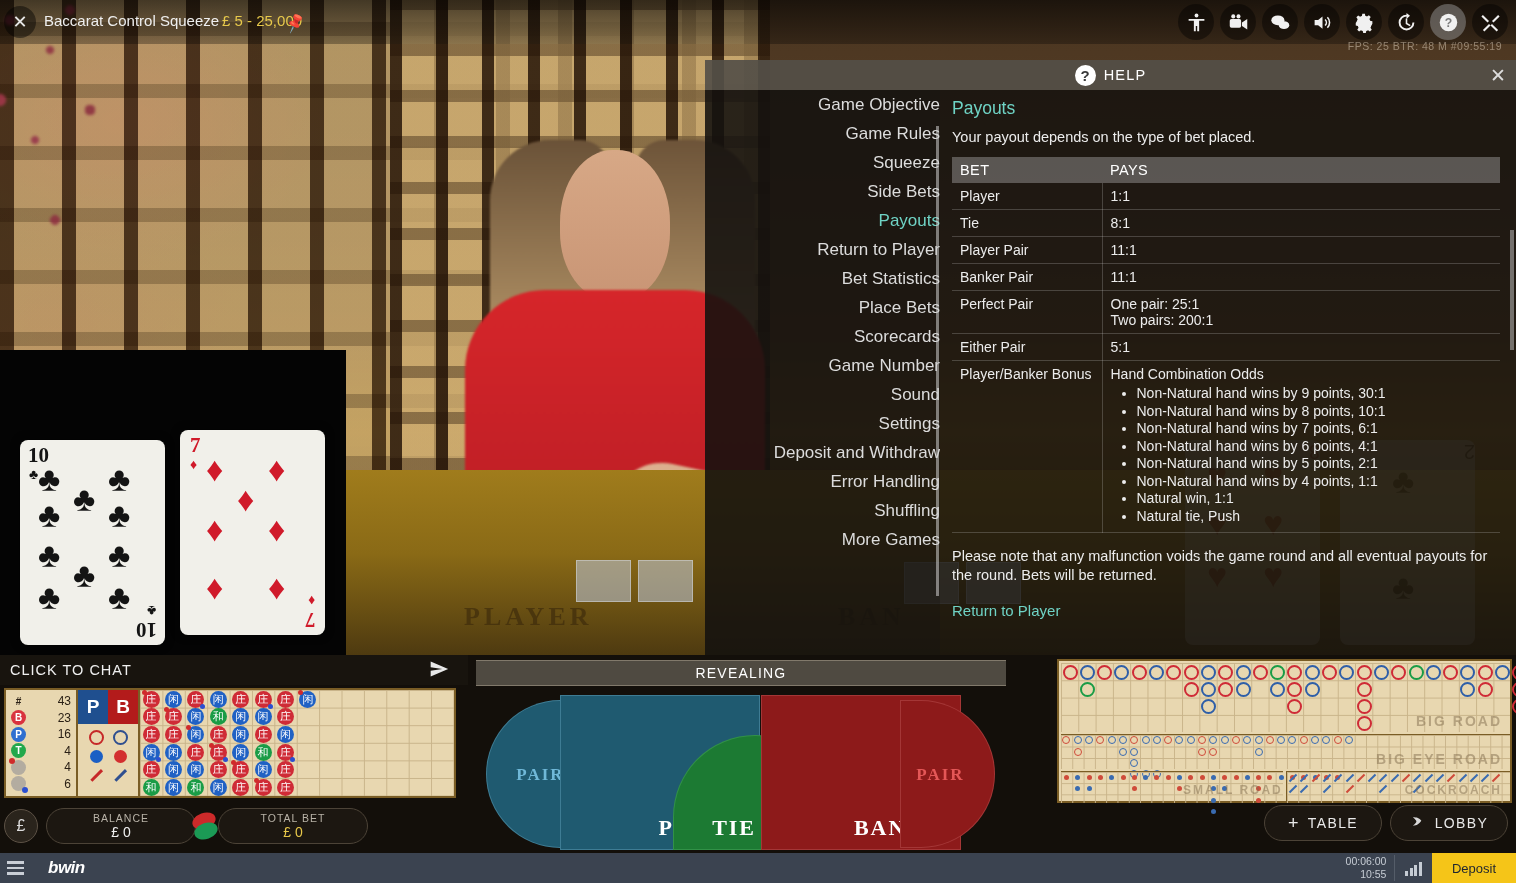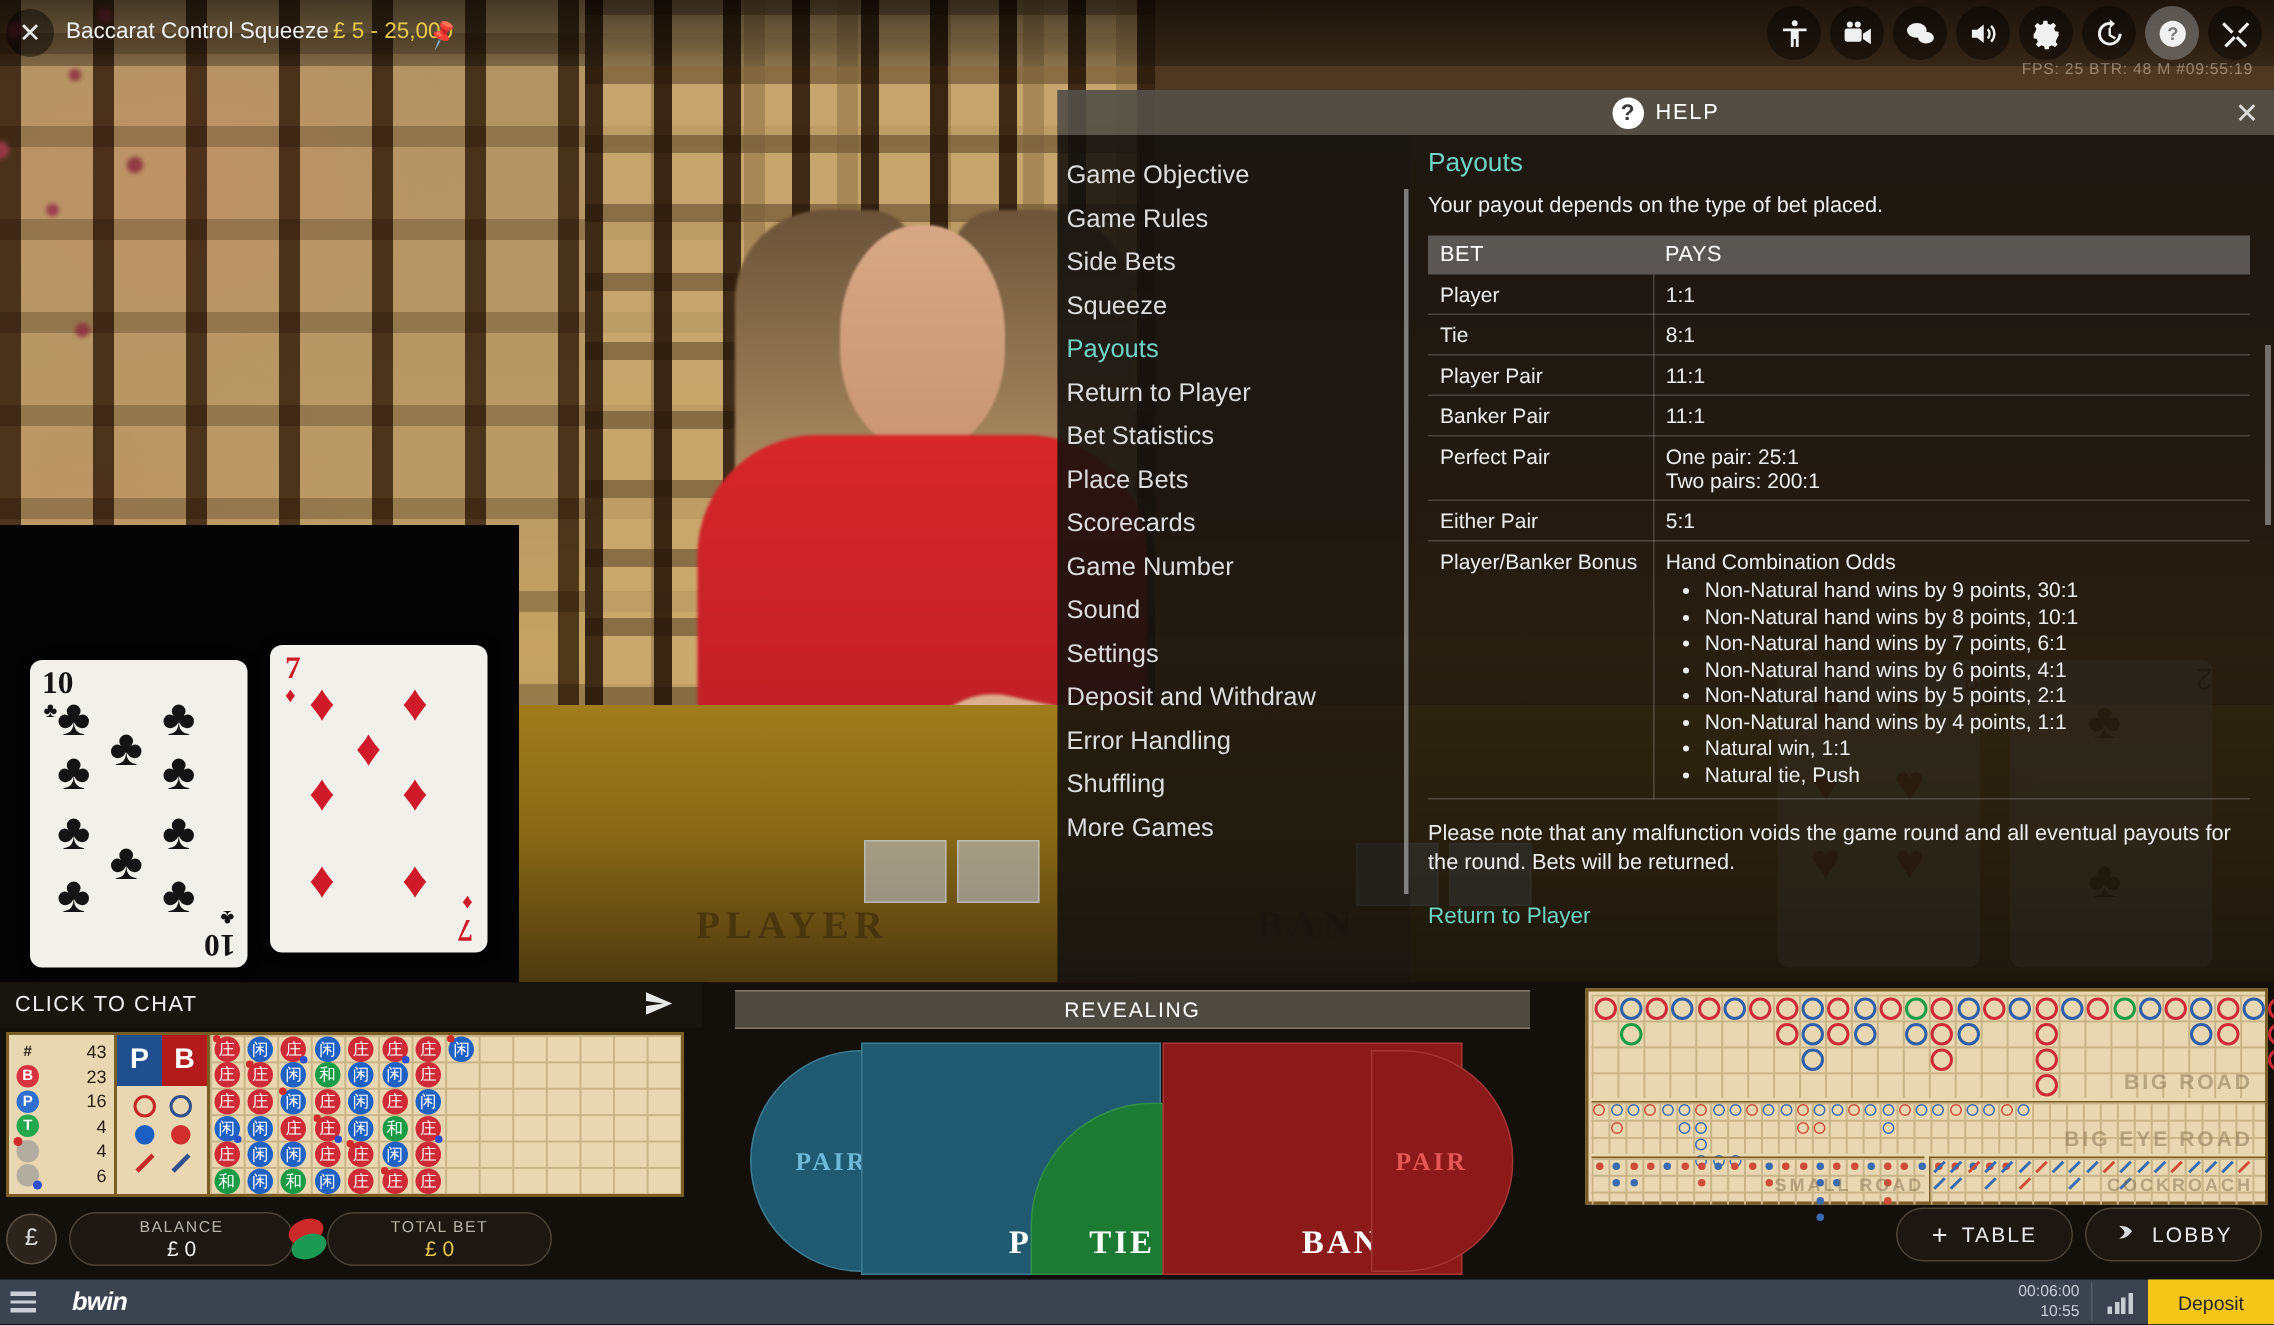--- a/index.html
+++ b/index.html
@@ -101,21 +101,21 @@
   .helphdr{ position:absolute; left:0; top:0; width:811px; height:30px;
      background:rgba(128,122,112,.55); display:flex; align-items:center; }
   .helphdr .ctr{ position:absolute; left:0; right:0; display:flex; align-items:center;
      justify-content:center; gap:8px; }
   .qmark{ width:21px; height:21px; border-radius:50%; background:#fff; color:#3a3a3a;
      font-size:15px; font-weight:bold; display:flex; align-items:center; justify-content:center;}
   .helphdr .lbl{ color:#fff; font-size:14.5px; letter-spacing:1.2px; }
   .helpx{ position:absolute; right:10px; top:4px; font-size:19px; color:#ddd; cursor:pointer;}
 
   .helpnav{ position:absolute; left:0; top:30px; width:235px; height:565px;
-     background:rgba(22,20,18,.35); padding-top:12px; overflow:hidden;}
+     background:rgba(22,20,18,.35); padding-top:0; overflow:hidden;text-align:right;}
   .navitem{ padding:4.5px 0 4.5px 6px; font-size:17px; color:#dcdcdc; cursor:pointer;}
   .navitem.sel{ color:#6fd3c5; }
   .navscroll{ position:absolute; right:1px; top:36px; width:3px; height:470px;
      background:rgba(210,210,210,.55); }
 
   .helpbody{ position:absolute; left:235px; top:30px; width:576px; height:565px;
      padding:8px 16px 0 12px; overflow:hidden; color:#ececec; }
   .h1{ color:#6fd3c5; font-size:17.5px; margin-bottom:10px;}
   .intro{ font-size:14.5px; margin-bottom:12px; }
   table.payouts{ width:100%; border-collapse:collapse; font-size:14px; }
@@ -172,21 +172,21 @@
      justify-content:center; font-size:16px; }
   .mbox{ height:36px; border:1px solid #4c4337; border-radius:18px; background:#1c1711;
      display:flex; flex-direction:column; align-items:center; justify-content:center;
      min-width:150px; padding:0 16px;}
   .mbox .lab{ font-size:10.5px; color:#b9b3a8; letter-spacing:1px; }
   .mbox .val{ font-size:14px; color:#f0f0f0; }
   .mbox .val.y{ color:#e7c74a; }
   .chipicon{ position:relative; width:26px; height:26px; }
 
   
-  .betarea{ position:absolute; left:490px; top:0; width:540px; height:198px;text-align:right; }
+  .betarea{ position:absolute; left:476px; top:0; width:540px; height:198px;text-align:right; }
   .revbar{ position:absolute; left:0; top:5px; width:530px; height:26px;
      background:rgba(130,124,112,.55); border-top:1px solid rgba(190,180,160,.45);
      border-bottom:1px solid rgba(190,180,160,.45);
      display:flex; align-items:center; justify-content:center;
      color:#fff; font-size:14px; letter-spacing:1.2px; }
   .spot{ position:absolute; display:flex; align-items:flex-end; justify-content:center; }
   .ppair{ left:10px; top:45px; width:95px; height:148px; background:#1f5a70;
      border-radius:74px 0 0 74px; border:1px solid rgba(120,190,215,.35);}
   .player{ left:84px; top:40px; width:200px; height:155px; background:#1f5a70;
      border:1px solid rgba(120,190,215,.35); }
@@ -381,22 +381,22 @@
       <div class="ctr">
         <span class="qmark">?</span>
         <span class="lbl">HELP</span>
       </div>
       <div class="helpx">✕</div>
     </div>
 
     <div class="helpnav">
       <div class="navitem">Game Objective</div>
       <div class="navitem">Game Rules</div>
+      <div class="navitem">Squeeze</div>
       <div class="navitem">Side Bets</div>
-      <div class="navitem">Squeeze</div>
       <div class="navitem sel">Payouts</div>
       <div class="navitem">Return to Player</div>
       <div class="navitem">Bet Statistics</div>
       <div class="navitem">Place Bets</div>
       <div class="navitem">Scorecards</div>
       <div class="navitem">Game Number</div>
       <div class="navitem">Sound</div>
       <div class="navitem">Settings</div>
       <div class="navitem">Deposit and Withdraw</div>
       <div class="navitem">Error Handling</div>

